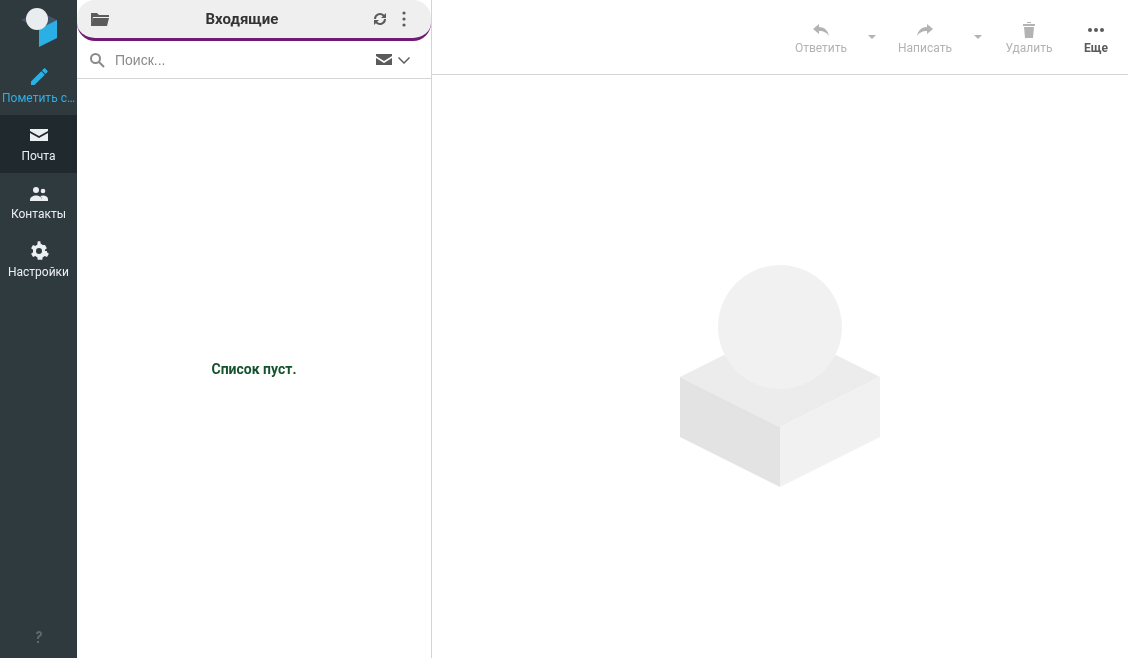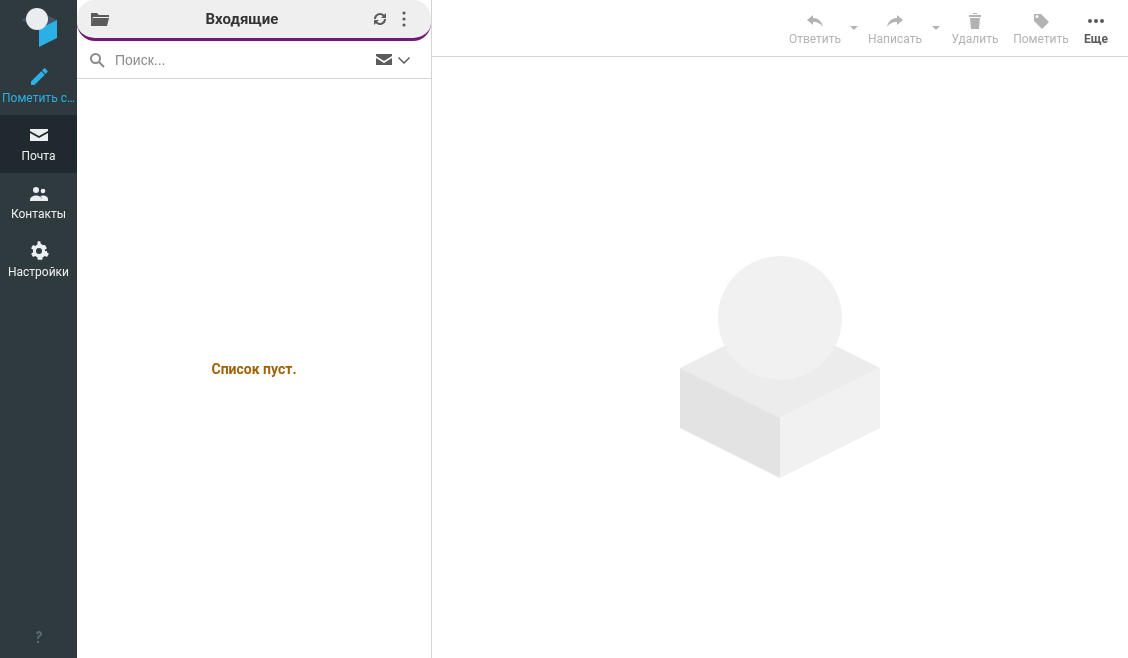--- a/index.html
+++ b/index.html
@@ -23,25 +23,25 @@
   .listcol .header .folder-btn { width: 24px; cursor: pointer; }
   .listcol .header .title { flex: 1; text-align: center; font-weight: 700; font-size: 15px; color: #333; }
   .listcol .header .refresh-btn, .listcol .header .more-btn { width: 24px; text-align: center; cursor: pointer; }
 
   .searchbar { height: 38px; border-bottom: 1px solid #d4d4d4; display: flex; align-items: center; padding: 0 12px; color: #8a8a8a; }
   .searchbar .search-icon { width: 20px; }
   .searchbar input { flex: 1; border: none; outline: none; font-size: 14px; background: transparent; color: #0f172a; padding: 0 6px; }
   .searchbar input::placeholder { color: #8a8a8a; }
   .searchbar .envelope-icon, .searchbar .chevron { width: 22px; text-align: center; cursor: pointer; }
 
-  .listcontent { flex: 1; display: flex; align-items: center; justify-content: center; color: #a16207; font-weight: 700; font-size: 14px; }
+  .listcontent { flex: 1; display: flex; align-items: center; justify-content: center; color: #14532d; font-weight: 700; font-size: 14px; }
 
   
   .preview { flex: 1; display: flex; flex-direction: column; }
-  .toolbar { height: 57px; border-bottom: 1px solid #d4d4d4; display: flex; align-items: center; justify-content: flex-end; padding: 0 10px; }
+  .toolbar { height: 75px; border-bottom: 1px solid #d4d4d4; display: flex; align-items: center; justify-content: flex-end; padding: 0 10px; gap: 12px; }
   .tool-sp { flex: 1; }
   .toolbtn { display: flex; flex-direction: column; align-items: center; justify-content: center; width: 70px; height: 100%; cursor: pointer; color: #b3b3b3; font-size: 12px; }
   .toolbtn.narrow { width: 66px; }
   .toolbtn .ticon { height: 22px; display: flex; align-items: center; justify-content: center; font-size: 18px; }
   .toolbtn .tlabel { white-space: nowrap; overflow: hidden; text-overflow: ellipsis; max-width: 100%; }
   .tool-caret { width: 12px; display: flex; align-items: center; justify-content: center; color: #b3b3b3; cursor: pointer; }
   .toolbtn.enabled { color: #5b5b5b; }
   .toolbtn.more { width: 44px; font-weight: bold; }
 
   .preview-body { flex: 1; display: flex; align-items: center; justify-content: center; }
@@ -209,28 +209,20 @@
 
       <div class="toolbtn narrow">
         <span class="ticon">
           <svg width="18" height="18" viewBox="0 0 18 18" fill="currentColor">
               <path d="M3 3h12v2H3V3zm1 3h10l-1 11H5L4 6zm3-5h4v1H7V1z"></path>
             </svg>
         </span>
         <span class="tlabel">Удалить</span>
       </div>
 
-      <div class="toolbtn narrow">
-        <span class="ticon">
-          <svg width="18" height="18" viewBox="0 0 18 18" fill="currentColor">
-              <path d="M2 2h7l8 8-7 7-8-8V2zm3 4a1.5 1.5 0 100-3 1.5 1.5 0 000 3z"></path>
-            </svg>
-        </span>
-        <span class="tlabel">Пометить</span>
-      </div>
 
       <div class="toolbtn more enabled">
         <span class="ticon">
           <svg width="20" height="20" viewBox="0 0 20 20" fill="currentColor">
               <circle cx="4" cy="10" r="2"></circle>
               <circle cx="10" cy="10" r="2"></circle>
               <circle cx="16" cy="10" r="2"></circle>
             </svg>
         </span>
         <span class="tlabel">Еще</span>

